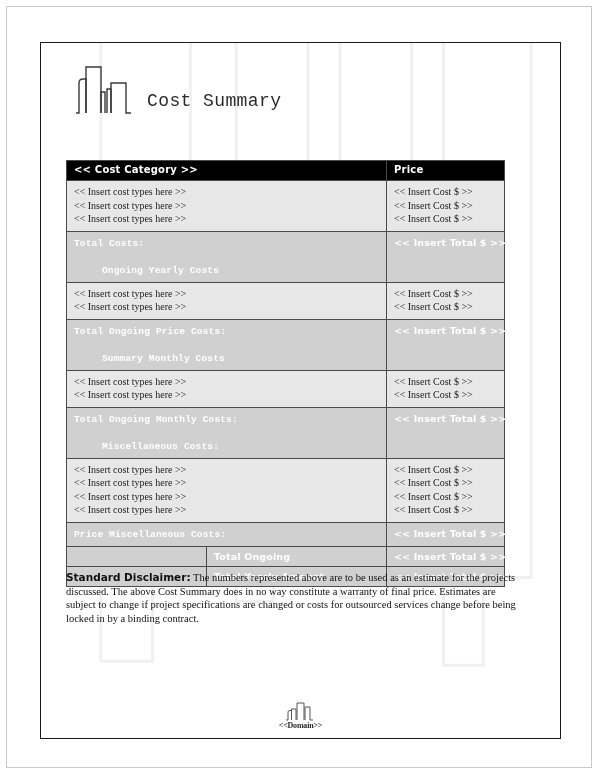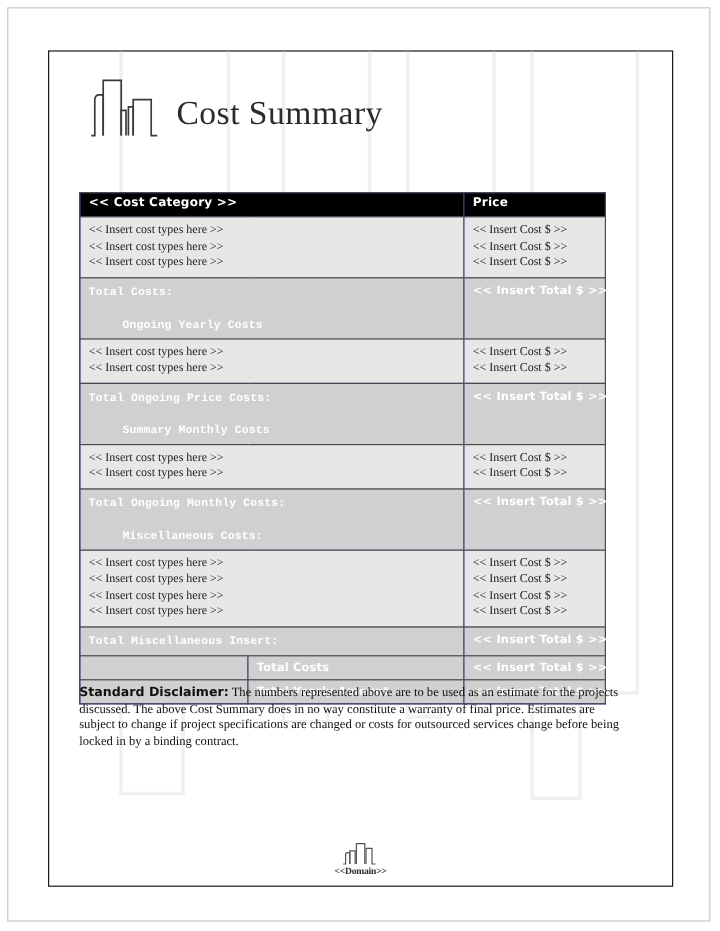--- a/index.html
+++ b/index.html
@@ -58,22 +58,22 @@
     display: flex;
     align-items: flex-end;
     z-index: 2;
   }
   #logo-mark {
     width: 68px;
     height: 54px;
     flex: 0 0 auto;
   }
   #logo-title {
-    font-family: Liberation Serif, serif;
-    font-size: 28px;
+    font-family: Liberation Mono, monospace;
+    font-size: 18px;
     font-weight: 300;
     color: #2b2b2b;
     letter-spacing: 0.4px;
     margin-left: 6px;
     padding-bottom: 4px;
     white-space: nowrap;
   }
 
   
   #cost-table {
@@ -361,31 +361,31 @@
             <div class="item-line">&lt;&lt; Insert Cost $ &gt;&gt;</div>
             <div class="item-line">&lt;&lt; Insert Cost $ &gt;&gt;</div>
             <div class="item-line">&lt;&lt; Insert Cost $ &gt;&gt;</div>
             <div class="item-line">&lt;&lt; Insert Cost $ &gt;&gt;</div>
           </div>
         </td>
       </tr>
 
       <tr class="total-row">
         <td colspan="2">
-          <div class="total-text">Total Miscellaneous Insert:</div>
+          <div class="total-text">Price Miscellaneous Costs:</div>
         </td>
         <td>
           <div class="price-total">&lt;&lt; Insert Total $ &gt;&gt;</div>
         </td>
       </tr>
 
       <tr class="grand-row">
         <td class="blank-cell"></td>
         <td>
-          <div class="grand-label">Total Costs</div>
+          <div class="grand-label">Total Ongoing</div>
         </td>
         <td>
           <div class="grand-label">&lt;&lt; Insert Total $ &gt;&gt;</div>
         </td>
       </tr>
 
 
       <tr class="grand-row">
         <td class="blank-cell"></td>
         <td>

